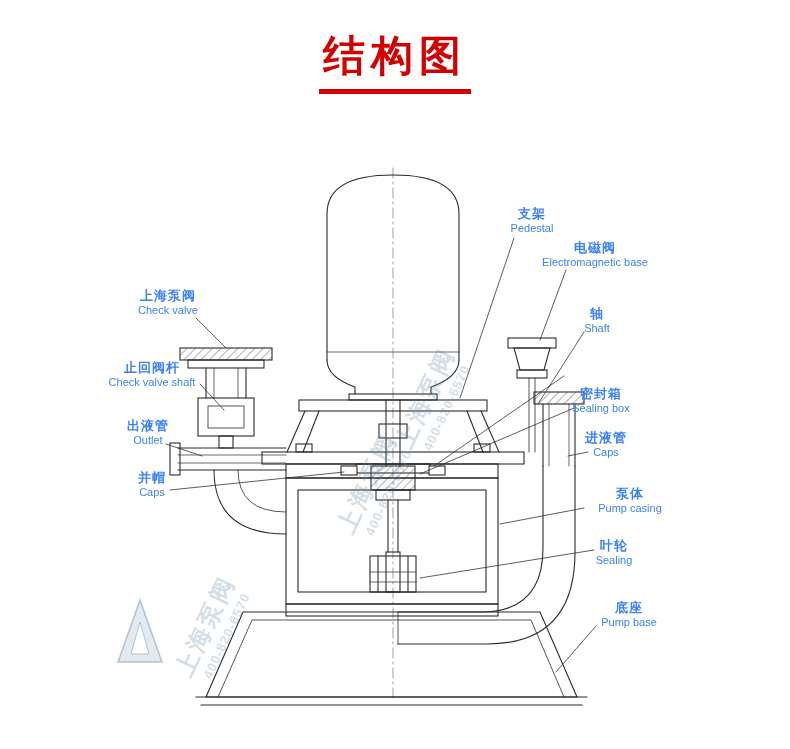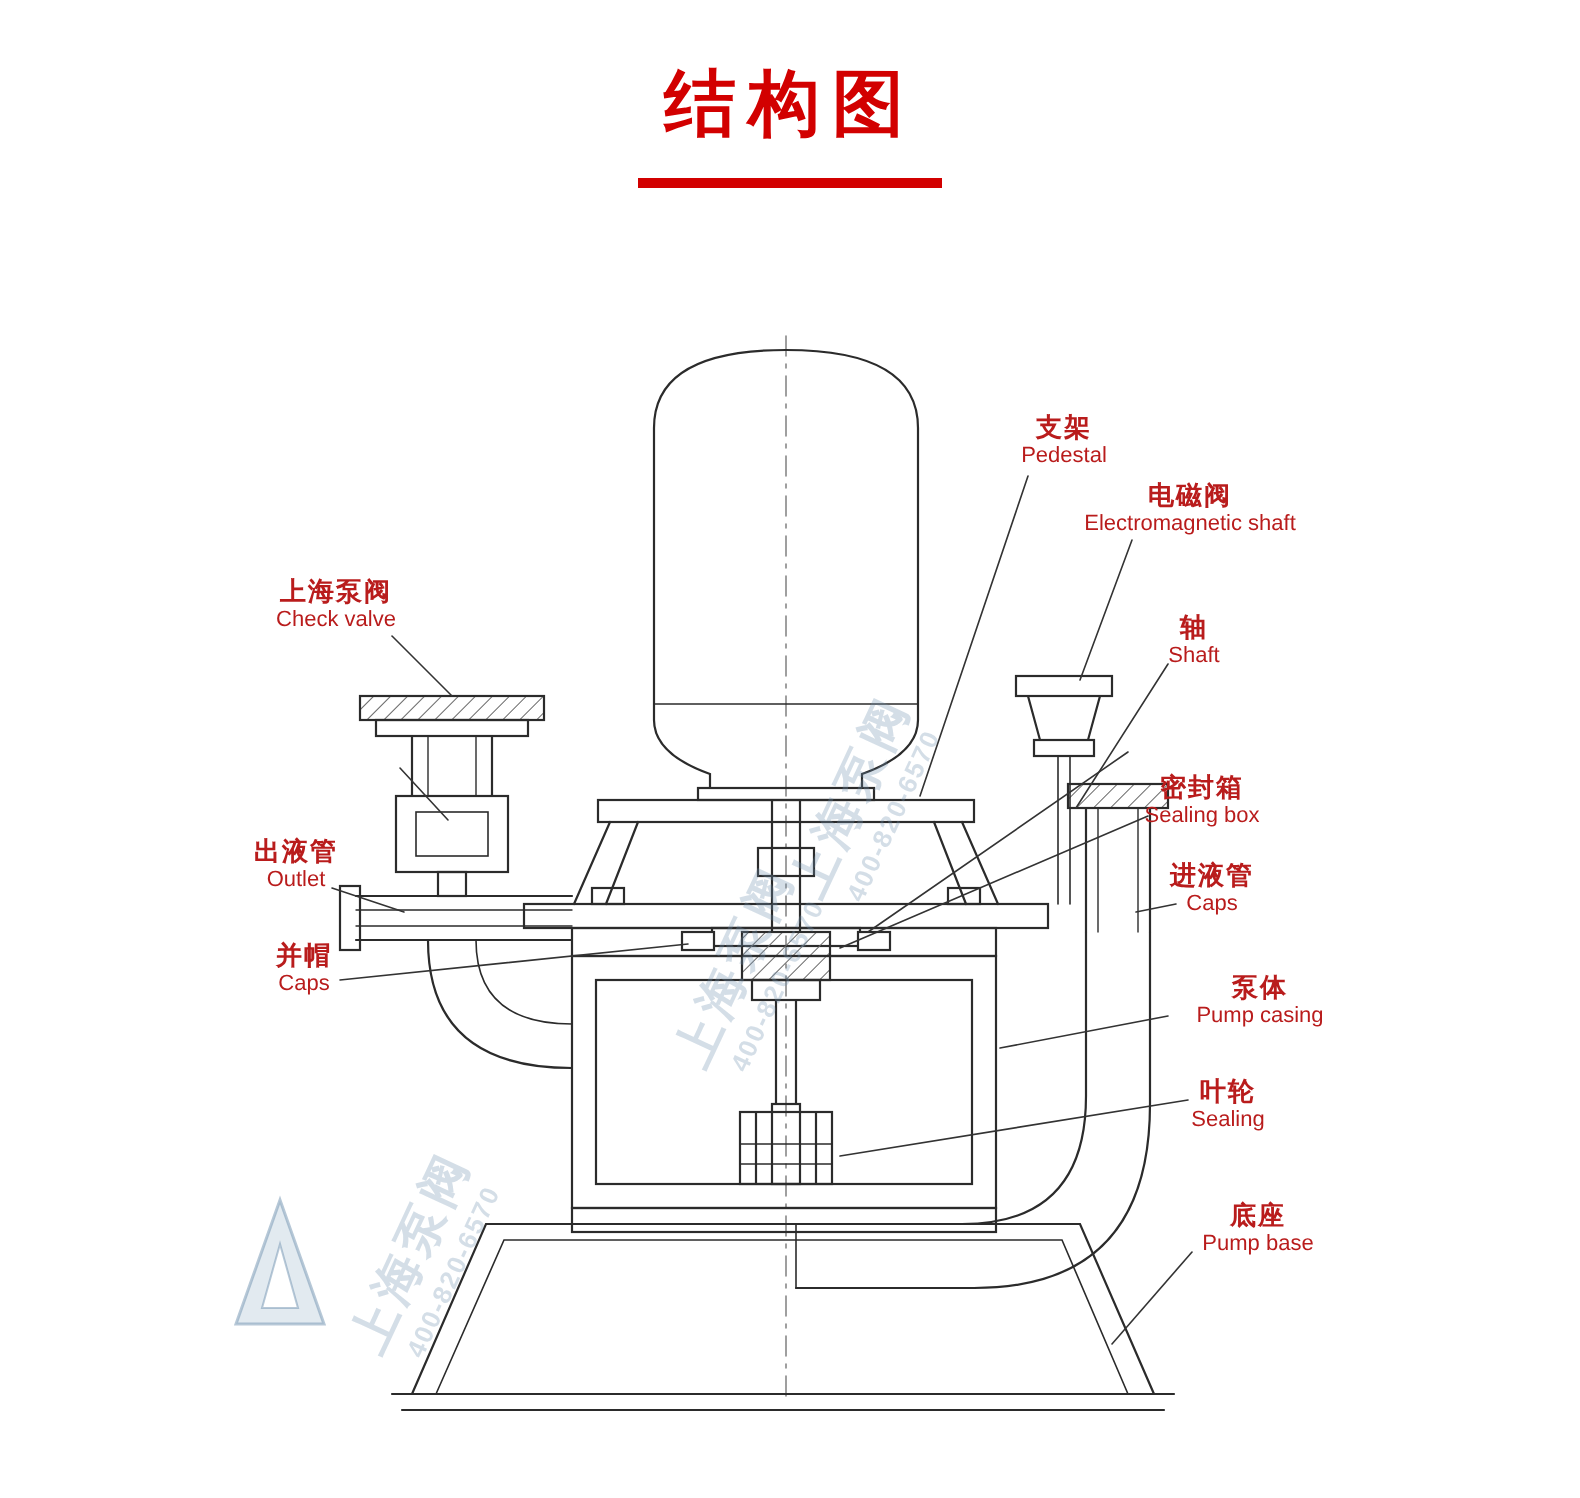--- a/index.html
+++ b/index.html
@@ -2,29 +2,29 @@
 <html><head>
 <meta charset="utf-8">
 <style>
   html,body{margin:0;padding:0;background:#ffffff;}
   .canvas{
     position:relative;width:790px;height:749px;background:#ffffff;
     font-family:"Liberation Sans",sans-serif;overflow:hidden;
   }
   .title{
     position:absolute;top:28px;left:0;width:100%;text-align:center;
-    font-size:36px;font-weight:bold;color:#d20000;letter-spacing:6px;
+    font-size:42px;font-weight:bold;color:#d20000;letter-spacing:6px;
   }
   .title-underline{
     position:absolute;top:89px;left:319px;width:152px;height:5px;background:#d20000;
   }
   .drawing{position:absolute;left:0;top:0;}
   .label{
     position:absolute;transform:translateX(-50%);text-align:center;
-    color:#b91c1c;line-height:1.2;white-space:nowrap;z-index:3;
+    color:#3b82f6;line-height:1.2;white-space:nowrap;z-index:3;
   }
   .label .zh{font-size:13px;font-weight:bold;letter-spacing:1px;}
   .label .en{font-size:11px;}
   .wm{
     position:absolute;color:rgba(112,146,176,0.30);font-weight:bold;
     transform:rotate(-65deg);transform-origin:left top;
     letter-spacing:3px;white-space:nowrap;z-index:1;text-align:center;
   }
   .wm .wm-text{font-size:24px;display:block;}
   .wm .wm-phone{font-size:13px;display:block;letter-spacing:1px;}
@@ -177,35 +177,39 @@
         <line x1="594" y1="550" x2="420" y2="578"></line>
         <line x1="596" y1="626" x2="556" y2="672"></line>
       </g>
     </g>
   </svg>
 
   <div class="label" style="left:168px;top:288px;">
     <div class="zh">上海泵阀</div>
     <div class="en">Check valve</div>
   </div>
+  <div class="label" style="left:152px;top:360px;">
+    <div class="zh">止回阀杆</div>
+    <div class="en">Check valve shaft</div>
+  </div>
   <div class="label" style="left:148px;top:418px;">
     <div class="zh">出液管</div>
     <div class="en">Outlet</div>
   </div>
   <div class="label" style="left:152px;top:470px;">
     <div class="zh">并帽</div>
     <div class="en">Caps</div>
   </div>
   <div class="label" style="left:532px;top:206px;">
     <div class="zh">支架</div>
     <div class="en">Pedestal</div>
   </div>
   <div class="label" style="left:595px;top:240px;">
     <div class="zh">电磁阀</div>
-    <div class="en">Electromagnetic shaft</div>
+    <div class="en">Electromagnetic base</div>
   </div>
   <div class="label" style="left:597px;top:306px;">
     <div class="zh">轴</div>
     <div class="en">Shaft</div>
   </div>
   <div class="label" style="left:601px;top:386px;">
     <div class="zh">密封箱</div>
     <div class="en">Sealing box</div>
   </div>
   <div class="label" style="left:606px;top:430px;">

